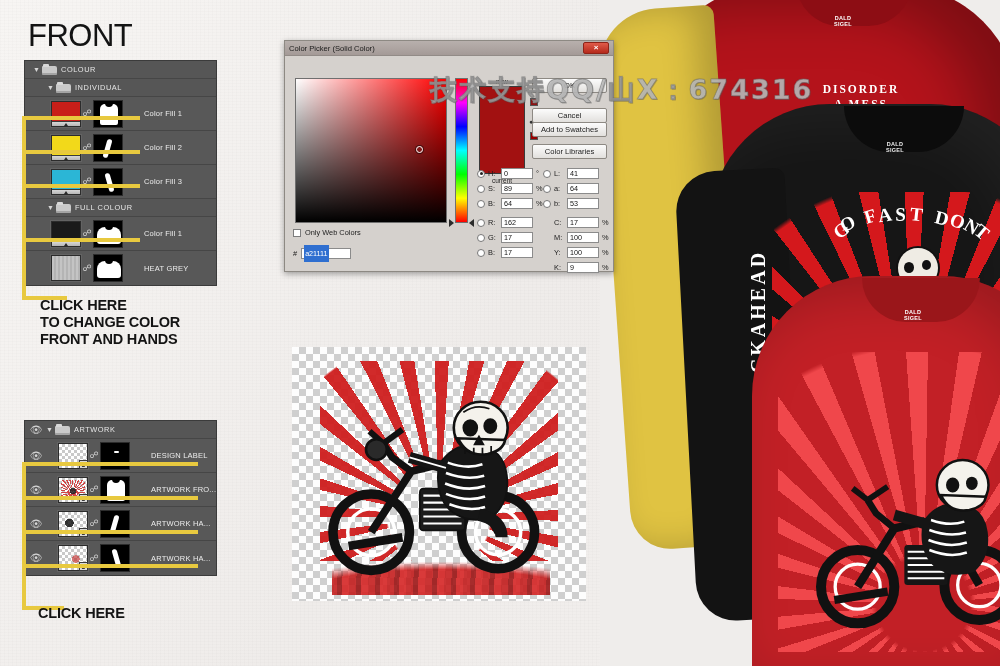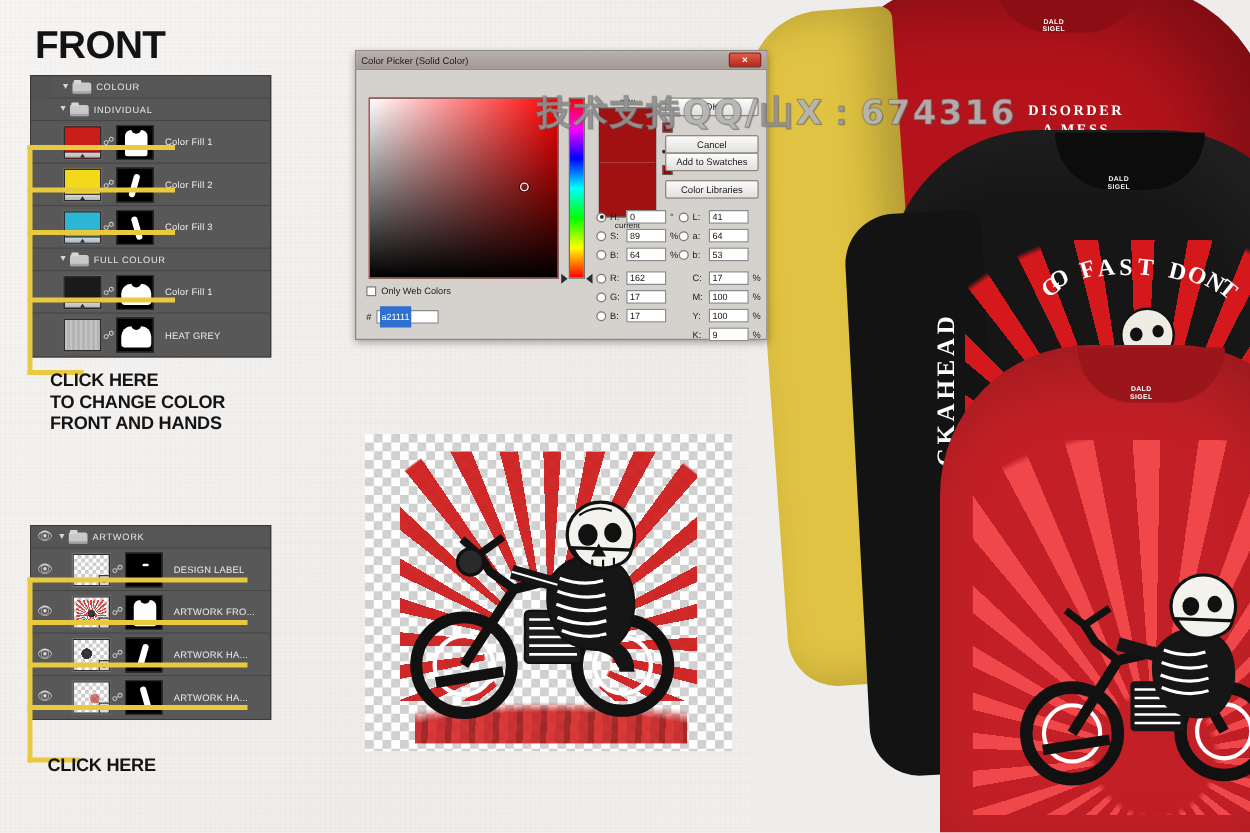--- a/index.html
+++ b/index.html
@@ -16,21 +16,21 @@
     position:absolute; inset:0;
     background:
       repeating-linear-gradient(0deg, rgba(0,0,0,.012) 0 1px, transparent 1px 3px),
       repeating-linear-gradient(90deg, rgba(0,0,0,.012) 0 1px, transparent 1px 4px),
       linear-gradient(125deg,#f7f5f3 0%, #efecea 50%, #f4f1ef 100%);
   }
 
   
   #front-title{
     position:absolute; left:28px; top:18px;
-    font-size:31px; font-weight:bold; letter-spacing:-.5px;
+    font-size:31px; font-weight:normal; letter-spacing:-.5px;
     color:#131313; font-family:"Liberation Sans", sans-serif;
   }
 
   
   .ps-panel{
     position:absolute; background:#535353;
     border:1px solid #3b3b3b;
     font-size:7.6px; color:#e2e2e2;
     user-select:none;
   }
@@ -81,21 +81,21 @@
   }
   .chain{
     width:12px; min-width:12px; text-align:center; font-size:9px; color:#d4d4d4;
     line-height:1;
   }
   .mask{
     width:30px; height:28px; min-width:30px; background:#000;
     border:1px solid #2c2c2c; position:relative; overflow:hidden;
   }
   .lname{
-    margin-left:9px; font-size:7.5px; color:#ececec; white-space:nowrap;
+    margin-left:21px; font-size:7.5px; color:#ececec; white-space:nowrap;
     letter-spacing:.2px;
   }
 
   
   .m-shirtfront{ position:absolute; left:6px; top:3px; width:18px; height:21px; background:#fff;
      border-radius:5px 5px 2px 2px; }
   .m-shirtfront:before{content:"";position:absolute;left:5px;top:-1px;width:8px;height:4px;background:#000;border-radius:0 0 5px 5px;}
   .m-sleeveL{ position:absolute; left:11px; top:4px; width:5px; height:19px; background:#fff;
      transform:rotate(16deg); border-radius:3px; }
   .m-sleeveR{ position:absolute; left:13px; top:4px; width:5px; height:19px; background:#fff;
@@ -273,21 +273,21 @@
 </head>
 <body>
 
 <div id="stage">
   <div id="paper-texture"></div>
 
   <div id="front-title">FRONT</div>
 
   <div class="ps-panel" id="colour-panel" style="left:24px; top:60px; width:193px;">
 
-    <div class="ps-row group" style="padding-left:6px;margin-left:16px;">
+    <div class="ps-row group" style="padding-left:6px;">
       <span class="arrow">▼</span>
       <span class="folder"></span>
       <span class="grp-label">COLOUR</span>
     </div>
 
     <div class="ps-row group" style="padding-left:20px;">
       <span class="arrow">▼</span>
       <span class="folder"></span>
       <span class="grp-label">INDIVIDUAL</span>
     </div>

